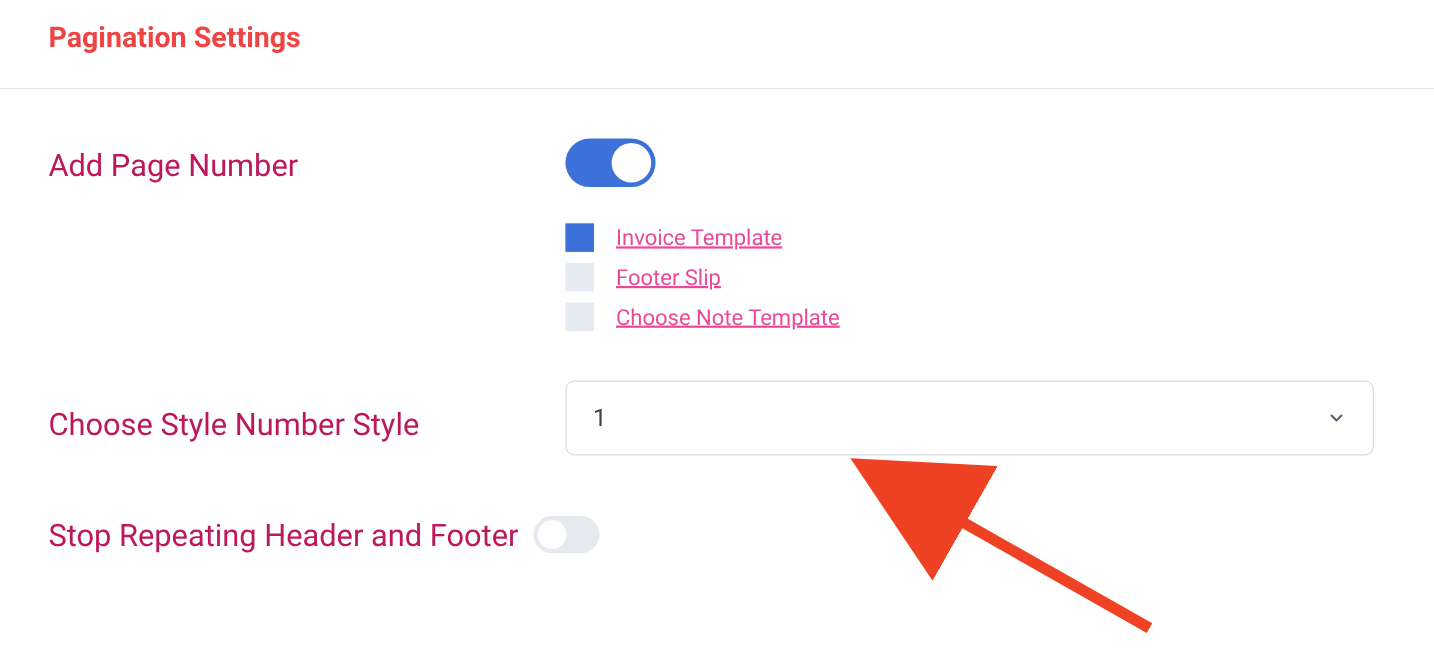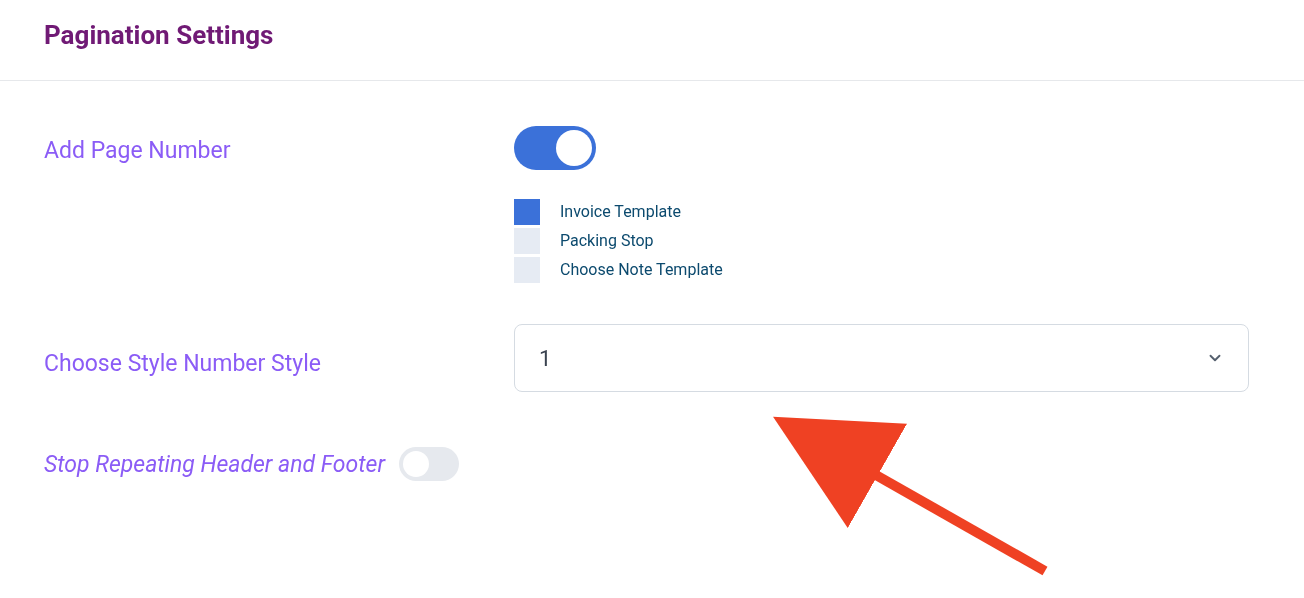--- a/index.html
+++ b/index.html
@@ -14,43 +14,43 @@
     overflow: hidden;
   }
 
   .header {
     padding: 20px 44px 30px 44px;
   }
   .header h1 {
     font-size: 26px;
     font-weight: 700;
     margin: 0;
-    color: #701a75;
+    color: #ef4444;
   }
   .divider {
     border: 0;
     border-top: 1px solid #e6e8eb;
     margin: 0;
   }
 
   .content {
     padding: 45px 44px 0 44px;
     position: relative;
   }
 
   .row {
     display: flex;
     align-items: center;
     margin-bottom: 30px;
   }
 
   .label-col {
     width: 470px;
-    font-size: 23px;
-    color: #8b5cf6;
+    font-size: 28px;
+    color: #be185d;
   }
   .control-col {
     flex: 1;
   }
 
   
   .toggle {
     position: relative;
     width: 82px;
     height: 44px;
@@ -98,24 +98,25 @@
   
   .check-list {
     margin-left: 470px;
     margin-top: -6px;
     margin-bottom: 40px;
   }
   .check-item {
     display: flex;
     align-items: center;
     gap: 20px;
-    font-size: 16px;
-    color: #0c4a6e;
+    font-size: 20px;
+    color: #ec4899;
     line-height: 1.8;
     cursor: pointer;
+    text-decoration: underline;
   }
   .check-box {
     width: 26px;
     height: 26px;
     flex: 0 0 26px;
     background: #e6ebf3;
     display: inline-block;
   }
   .check-box.checked {
     background: #3b71d9;
@@ -144,21 +145,20 @@
     height: 18px;
   }
   .select .chevron svg { display: block; }
 
   
   .stop-row {
     margin-top: 55px;
     display: flex;
     align-items: center;
     gap: 8px;
-    font-style: italic;
   }
   .stop-row .label-col {
     width: auto;
     margin-right: 6px;
   }
 
   
   .arrow-overlay {
     position: absolute;
     pointer-events: none;
@@ -185,21 +185,21 @@
     </div>
   </div>
 
   <div class="check-list">
     <div class="check-item">
       <span class="check-box checked"></span>
       <span>Invoice Template</span>
     </div>
     <div class="check-item">
       <span class="check-box"></span>
-      <span>Packing Stop</span>
+      <span>Footer Slip</span>
     </div>
     <div class="check-item">
       <span class="check-box"></span>
       <span>Choose Note Template</span>
     </div>
   </div>
 
   <div class="row select-row">
     <div class="label-col">Choose Style Number Style</div>
     <div class="control-col">

